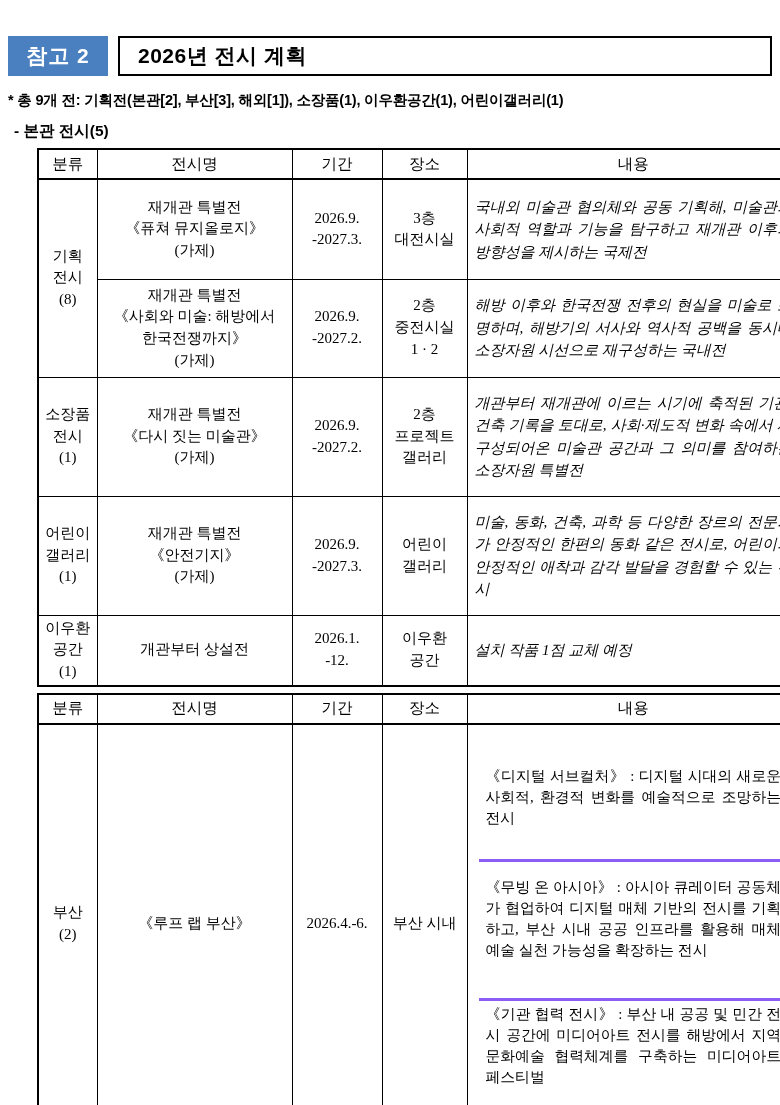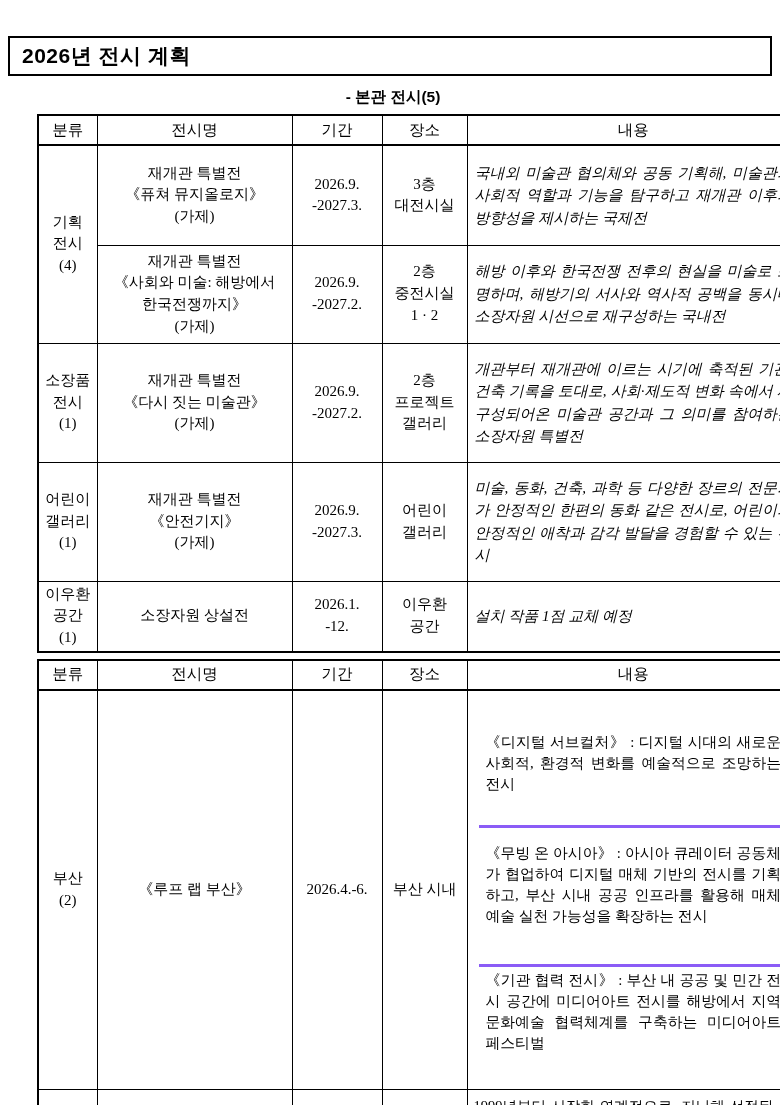--- a/index.html
+++ b/index.html
@@ -6,29 +6,29 @@
   body{width:780px;height:1105px;overflow:hidden;
        font-family:"Liberation Serif","DejaVu Serif",serif;color:#000;}
   .page{width:780px;height:1105px;box-sizing:border-box;padding:0 8px;}
 
   
   .header-row{display:flex;align-items:stretch;gap:10px;padding-top:36px;height:40px;}
   .ref-badge{width:100px;display:flex;align-items:center;justify-content:center;
              background:#4a7fc0;color:#fff;font-family:"Liberation Sans","DejaVu Sans",sans-serif;
              font-weight:bold;font-size:21px;letter-spacing:1px;}
   .title-box{flex:1;border:2px solid #000;display:flex;align-items:center;
-             padding-left:12px;box-sizing:border-box;}
+             padding-left:18px;box-sizing:border-box;}
   .title-box span{font-family:"Liberation Sans","DejaVu Sans",sans-serif;
                   font-weight:bold;font-size:21px;letter-spacing:0.5px;}
 
   .summary{margin-top:15px;font-family:"Liberation Sans","DejaVu Sans",sans-serif;
            font-weight:bold;font-size:14.5px;letter-spacing:-0.2px;white-space:nowrap;}
   .section-heading{margin-top:11px;margin-left:6px;
            font-family:"Liberation Sans","DejaVu Sans",sans-serif;
-           font-weight:bold;font-size:15.5px;text-align:center;}
+           font-weight:bold;font-size:15.5px;}
 
   
   table{border-collapse:collapse;width:764px;table-layout:fixed;margin-top:6px;}
   table,tr,td,th{box-sizing:border-box;}
   th,td{border:1px solid #000;font-size:15px;vertical-align:middle;}
   table{border:2px solid #000;margin-left:29px;}
   th{height:30px;font-weight:normal;font-size:15.5px;border-bottom-width:2px;
      padding:2px;background:#fff;}
   td{text-align:center;white-space:pre-line;line-height:1.45;padding:2px 3px;}
   td.desc{text-align:justify;white-space:normal;padding:14px 7px;line-height:1.5;
@@ -44,25 +44,27 @@
   .t1r3{height:92px;}  .t1r4{height:60px;}
   .t2r1{height:90px;}
   .sd0{height:76px;} .sd1{height:110px;} .sd2{height:85px;}
 </style>
 </head>
 <body>
 
 <div class="page">
 
   <div class="header-row">
+    <div class="ref-badge" style="background: rgb(74, 127, 192);">참고 2</div>
     <div class="title-box">
       <span>2026년 전시 계획</span>
     </div>
   </div>
 
+  <div class="summary">* 총 9개 전: 기획전(본관[2], 부산[3], 해외[1]), 소장품(1), 이우환공간(1), 어린이갤러리(1)</div>
 
   <div class="section-heading">- 본관 전시(5)</div>
 
   <table>
     <colgroup>
       <col style="width:59px">
         <col style="width:195px">
         <col style="width:90px">
         <col style="width:85px">
         <col>
@@ -73,21 +75,21 @@
         <th>전시명</th>
         <th>기간</th>
         <th>장소</th>
         <th>내용</th>
       </tr>
     </thead>
     <tbody>
       <tr class="t1r0">
         <td rowspan="2">기획
 전시
-(4)</td>
+(8)</td>
         <td>재개관 특별전
 《퓨쳐 뮤지올로지》
 (가제)</td>
         <td>2026.9.
 -2027.3.</td>
         <td>3층
 대전시실</td>
         <td class="desc">국내외 미술관 협의체와 공동 기획해, 미술관의 사회적 역할과 기능을 탐구하고 재개관 이후의 방향성을 제시하는 국제전</td>
       </tr>
       <tr class="t1r1">
@@ -126,21 +128,21 @@
         <td>2026.9.
 -2027.3.</td>
         <td>어린이
 갤러리</td>
         <td class="desc">미술, 동화, 건축, 과학 등 다양한 장르의 전문가가 안정적인 한편의 동화 같은 전시로, 어린이의 안정적인 애착과 감각 발달을 경험할 수 있는 전시</td>
       </tr>
       <tr class="t1r4">
         <td>이우환
 공간
 (1)</td>
-        <td>소장자원 상설전</td>
+        <td>개관부터 상설전</td>
         <td>2026.1.
 -12.</td>
         <td>이우환
 공간</td>
         <td class="desc">설치 작품 1점 교체 예정</td>
       </tr>
     </tbody>
   </table>
 
 

